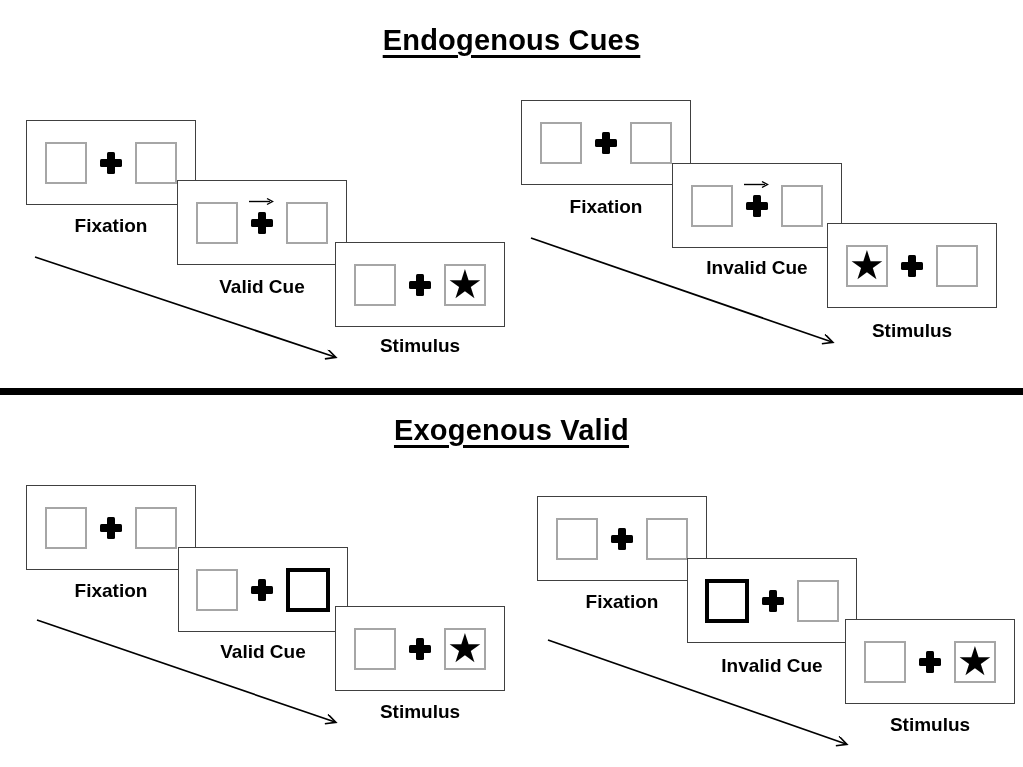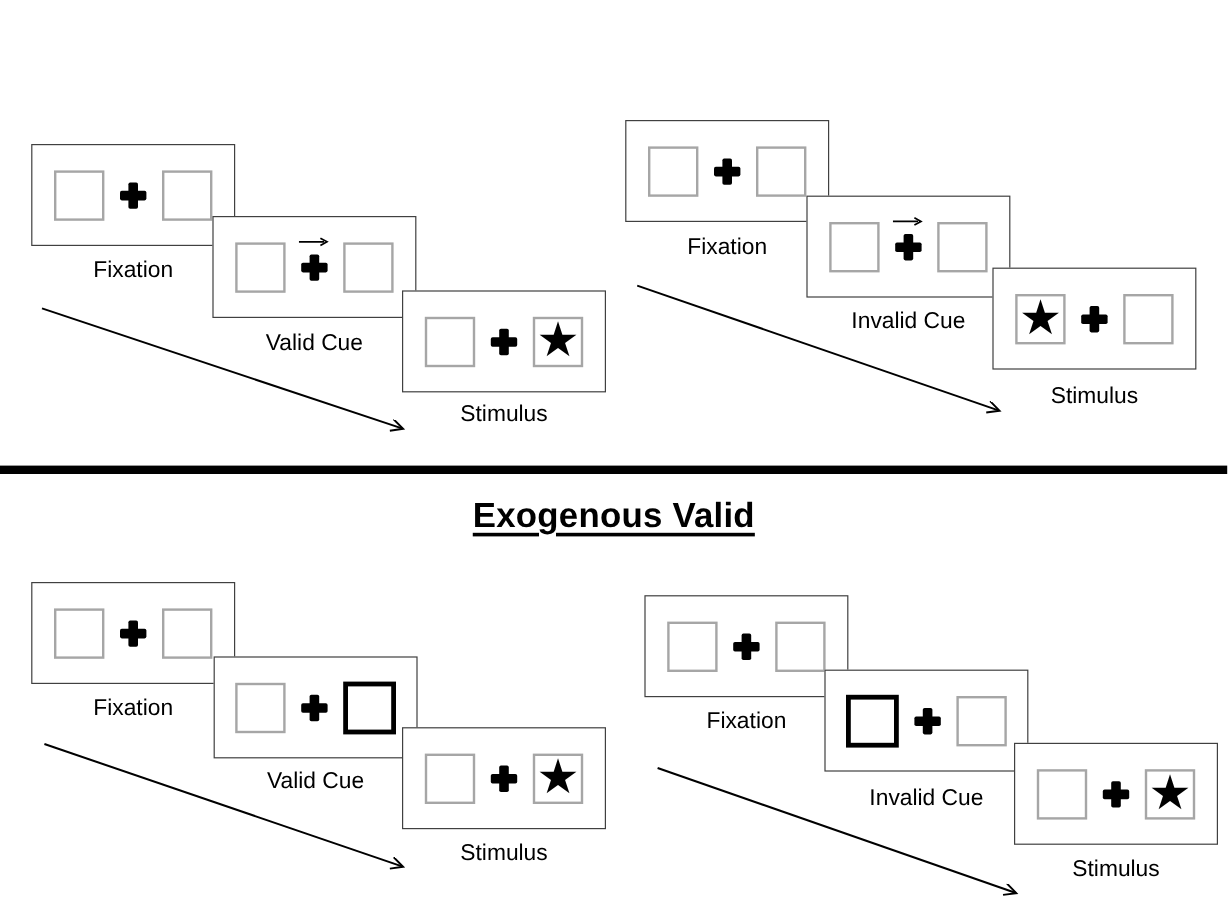--- a/index.html
+++ b/index.html
@@ -65,21 +65,21 @@
     width:8px;height:22px;background:#000;border-radius:1.5px;
   }
   .cue-arrow{
     position:absolute;
     left:-2px;top:-16px;
   }
   .plabel{
     position:absolute;
     width:170px;
     text-align:center;
-    font-size:19px;font-weight:normal;
+    font-size:19px;font-weight:bold;
     line-height:23px;
     white-space:nowrap;
   }
   #arrow-layer{
     position:absolute;left:0;top:0;width:1023px;height:767px;
     pointer-events:none;
   }
 </style>
 </head>
 <body>
@@ -91,20 +91,21 @@
       <marker id="ah" markerWidth="16" markerHeight="14" refX="10" refY="5" orient="auto" markerUnits="userSpaceOnUse">
         <path d="M1,0 L11,5 L1,10" fill="none" stroke="#000" stroke-width="1.6"></path>
       </marker>
     </defs>
     <line x1="35" y1="257" x2="335" y2="357" stroke="#000" stroke-width="1.7" marker-end="url(#ah)"></line>
     <line x1="531" y1="238" x2="832" y2="342" stroke="#000" stroke-width="1.7" marker-end="url(#ah)"></line>
     <line x1="37" y1="620" x2="335" y2="722" stroke="#000" stroke-width="1.7" marker-end="url(#ah)"></line>
     <line x1="548" y1="640" x2="846" y2="744" stroke="#000" stroke-width="1.7" marker-end="url(#ah)"></line>
   </svg>
 
+  <div class="section-title" style="top:24px;">Endogenous Cues</div>
   <div class="divider"></div>
   <div class="section-title" style="top:414px;">Exogenous Valid</div>
 
   <div class="panel" style="left:26px;top:120px;">
     <div class="sq"></div>
     <div class="cross-wrap">
         <div class="plus"></div>
       </div>
     <div class="sq"></div>
   </div>

